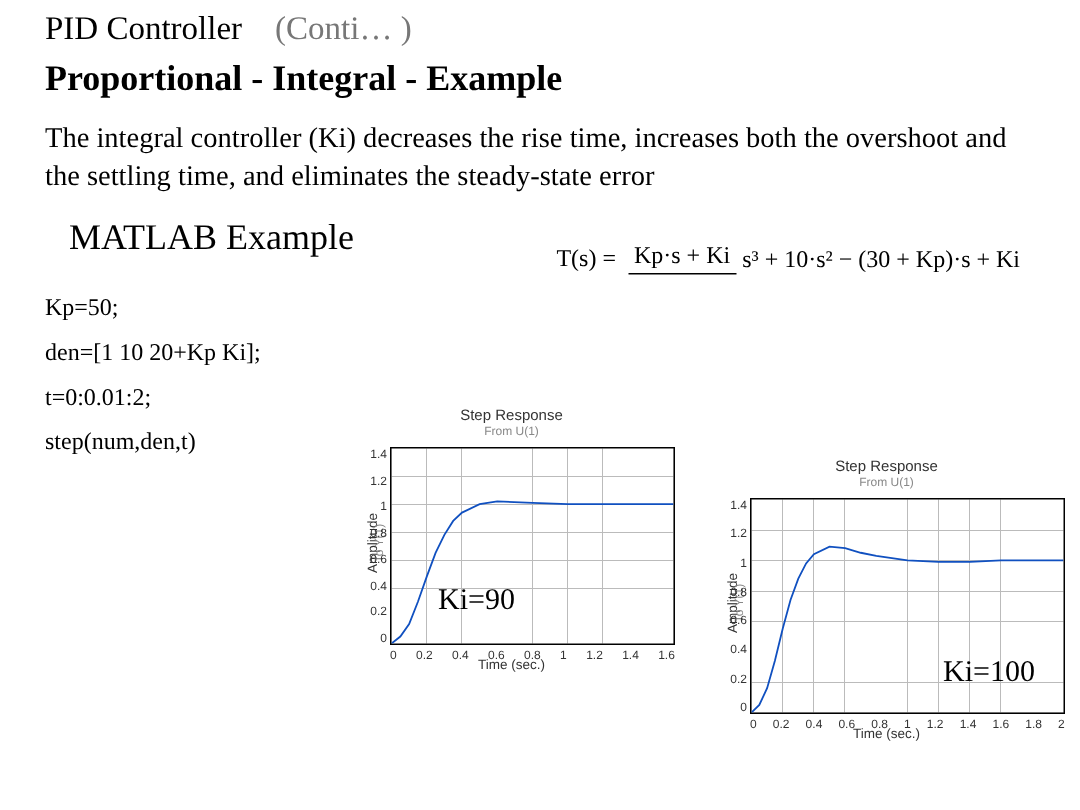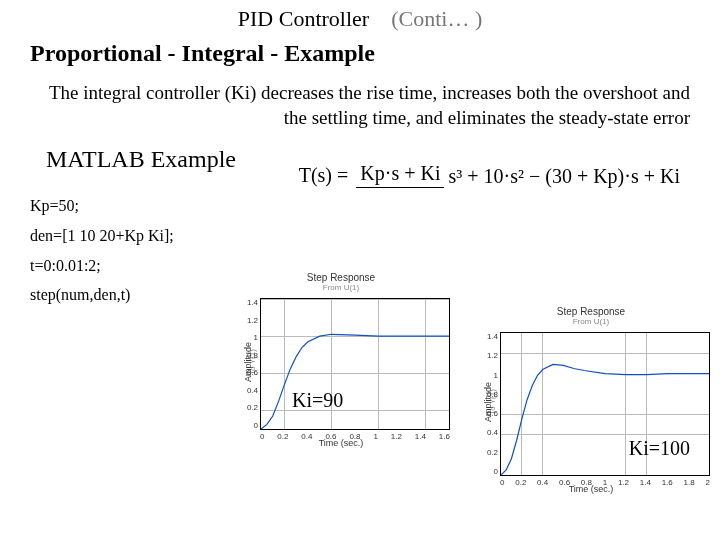--- a/index.html
+++ b/index.html
@@ -5,46 +5,44 @@
   html,body{margin:0;padding:0}
   body{
     width:720px;height:540px;
     font-family:"Times New Roman",Times,serif;
     background:#fff;color:#000;
     box-sizing:border-box;
     overflow:hidden;
   }
   .slide{padding:6px 30px 0 30px;position:relative;height:100%}
   .title{
-    text-align:center;
     font-size:22px;
     margin:0 0 8px 0;
     font-weight:normal;
   }
   .title .cont{color:#777}
   .subtitle{
     font-size:24px;font-weight:bold;
     margin:6px 0 14px 0;
   }
   .body{
     font-size:19px;line-height:1.3;
     margin:0 0 16px 0;
-    text-align:right;
   }
   .matlab{
     font-size:24px;margin:0 0 18px 16px;font-family:Liberation Serif, serif;
   }
   .code{
     font-size:16px;line-height:1.85;
   }
   
   .tf{
     position:absolute;
     right:36px;top:162px;
-    font-size:20px;
+    font-size:16px;
     display:flex;align-items:center;gap:8px;
     font-family:"Times New Roman",serif;
   }
   .tf .lhs{white-space:nowrap}
   .tf .frac{display:inline-flex;flex-direction:row;align-items:center}
   .tf .num{padding:0 4px 2px 4px;border-bottom:1px solid #000}
   .tf .den{padding:2px 4px 0 4px}
   
   .charts{
     position:absolute;left:226px;top:270px;right:10px;bottom:10px;

